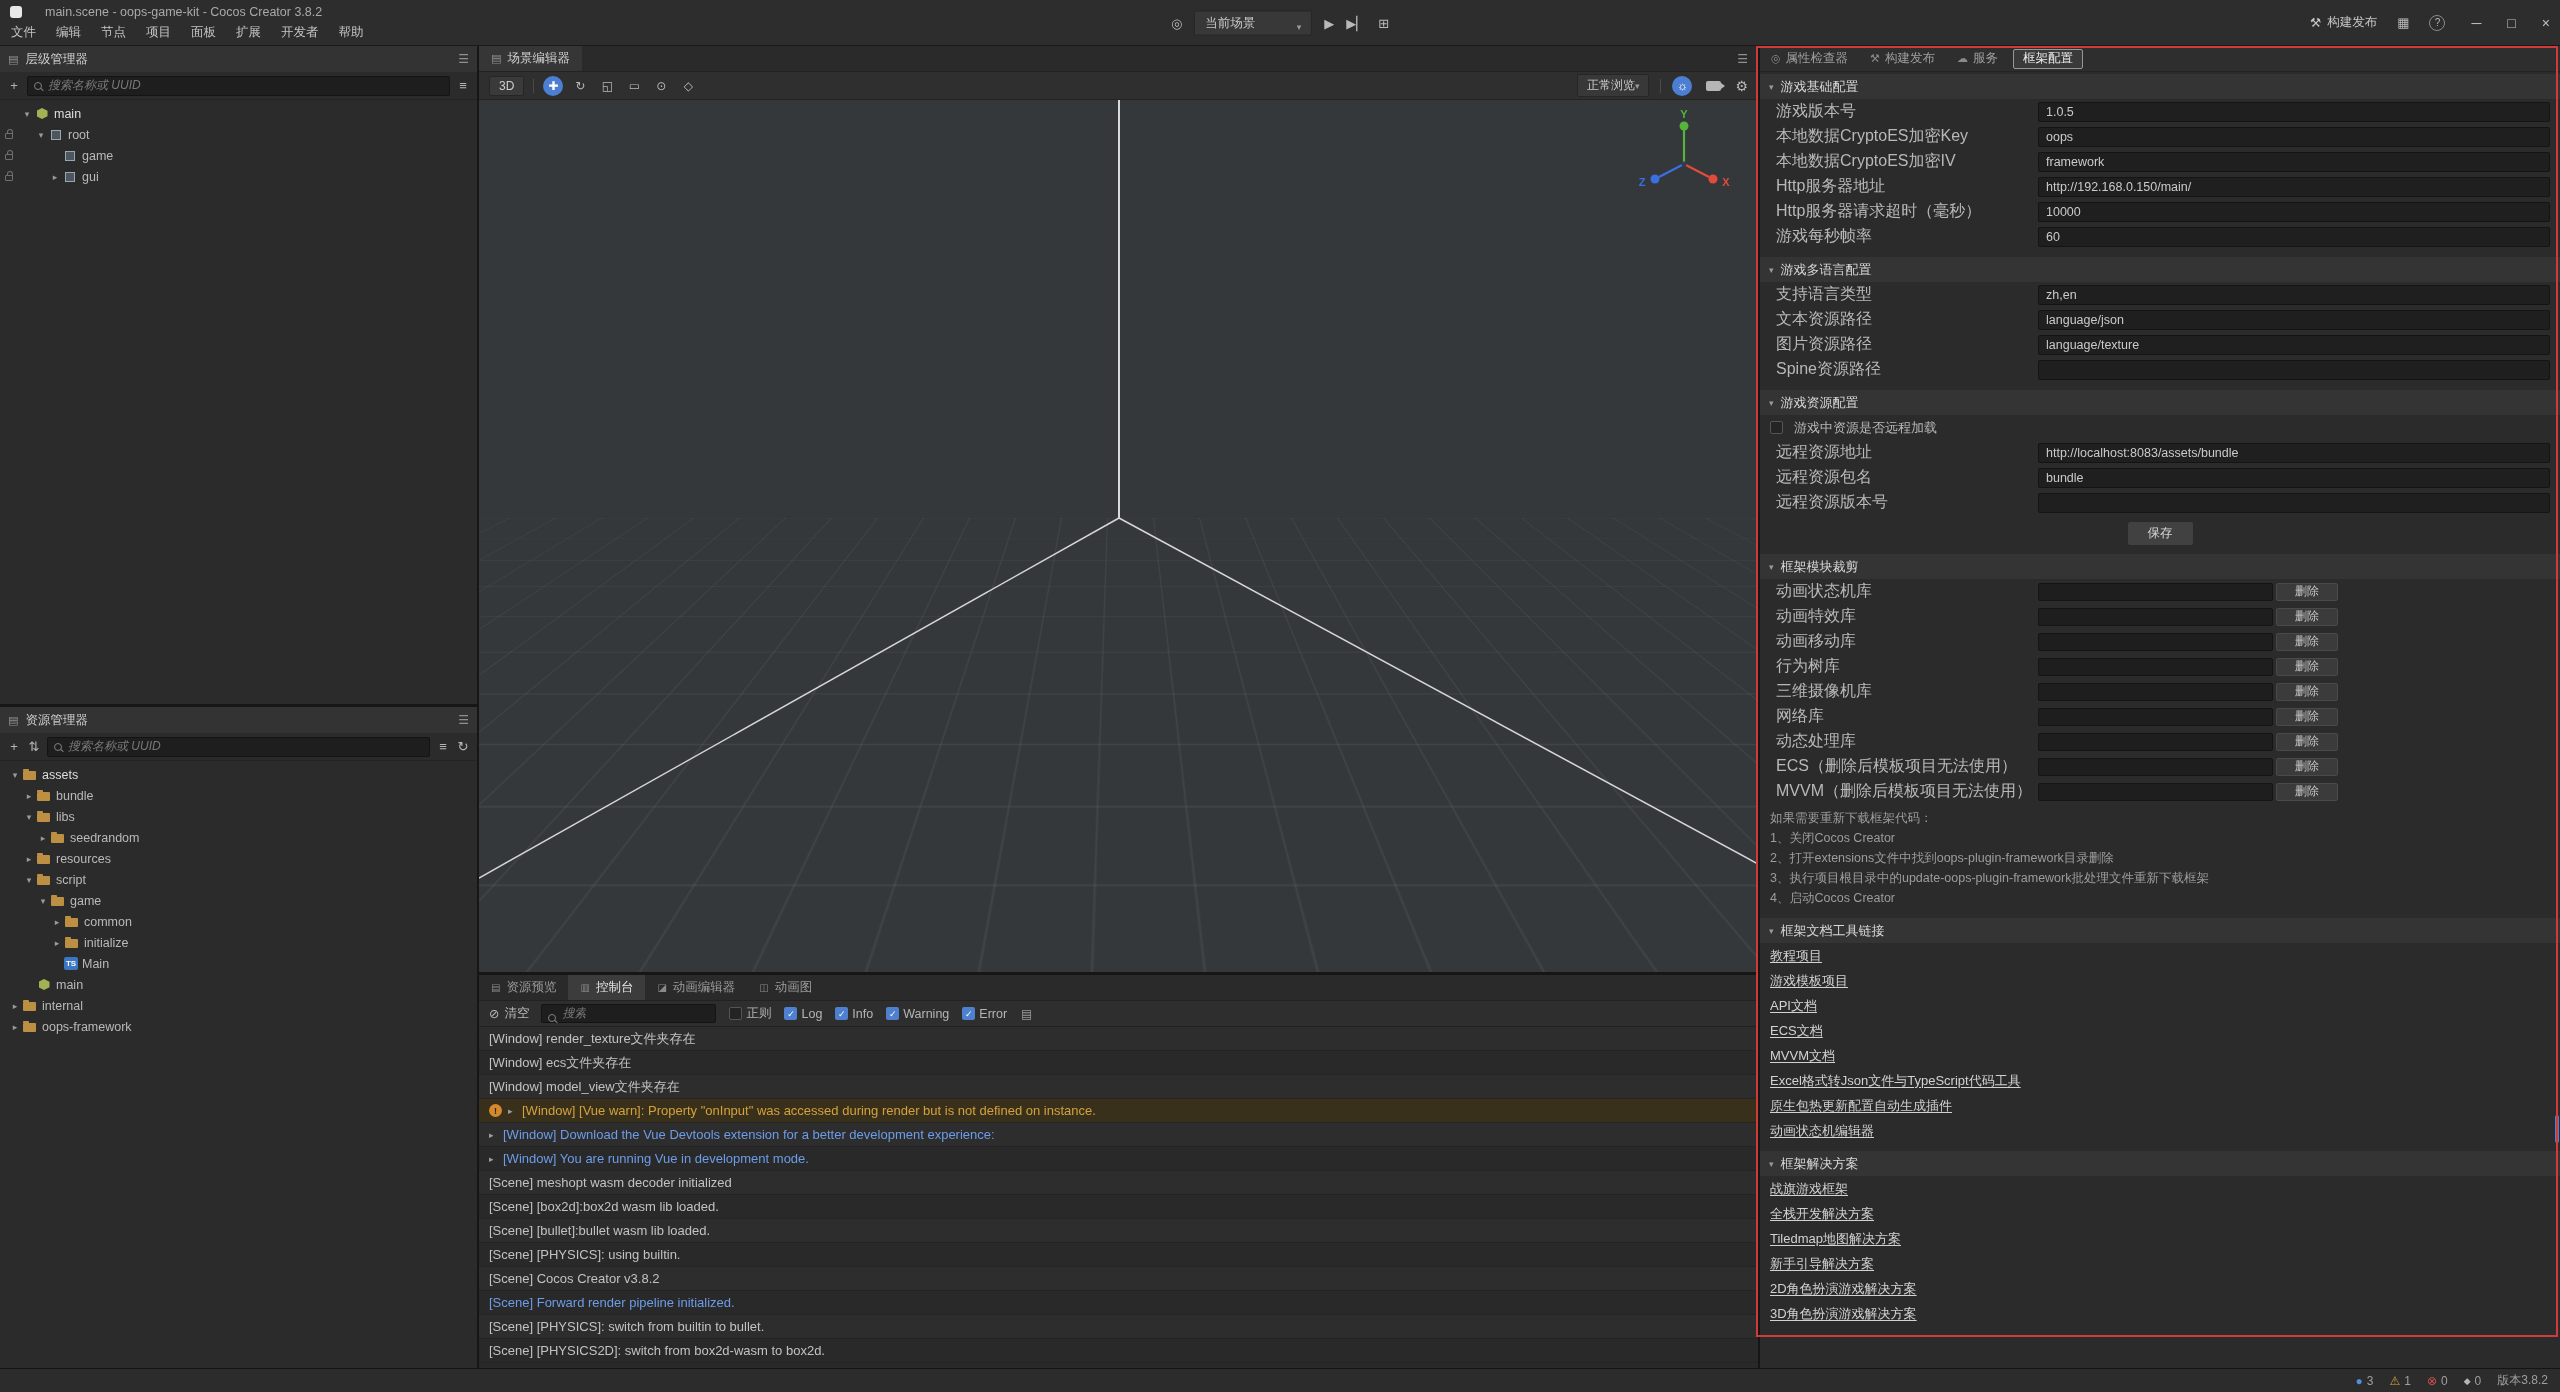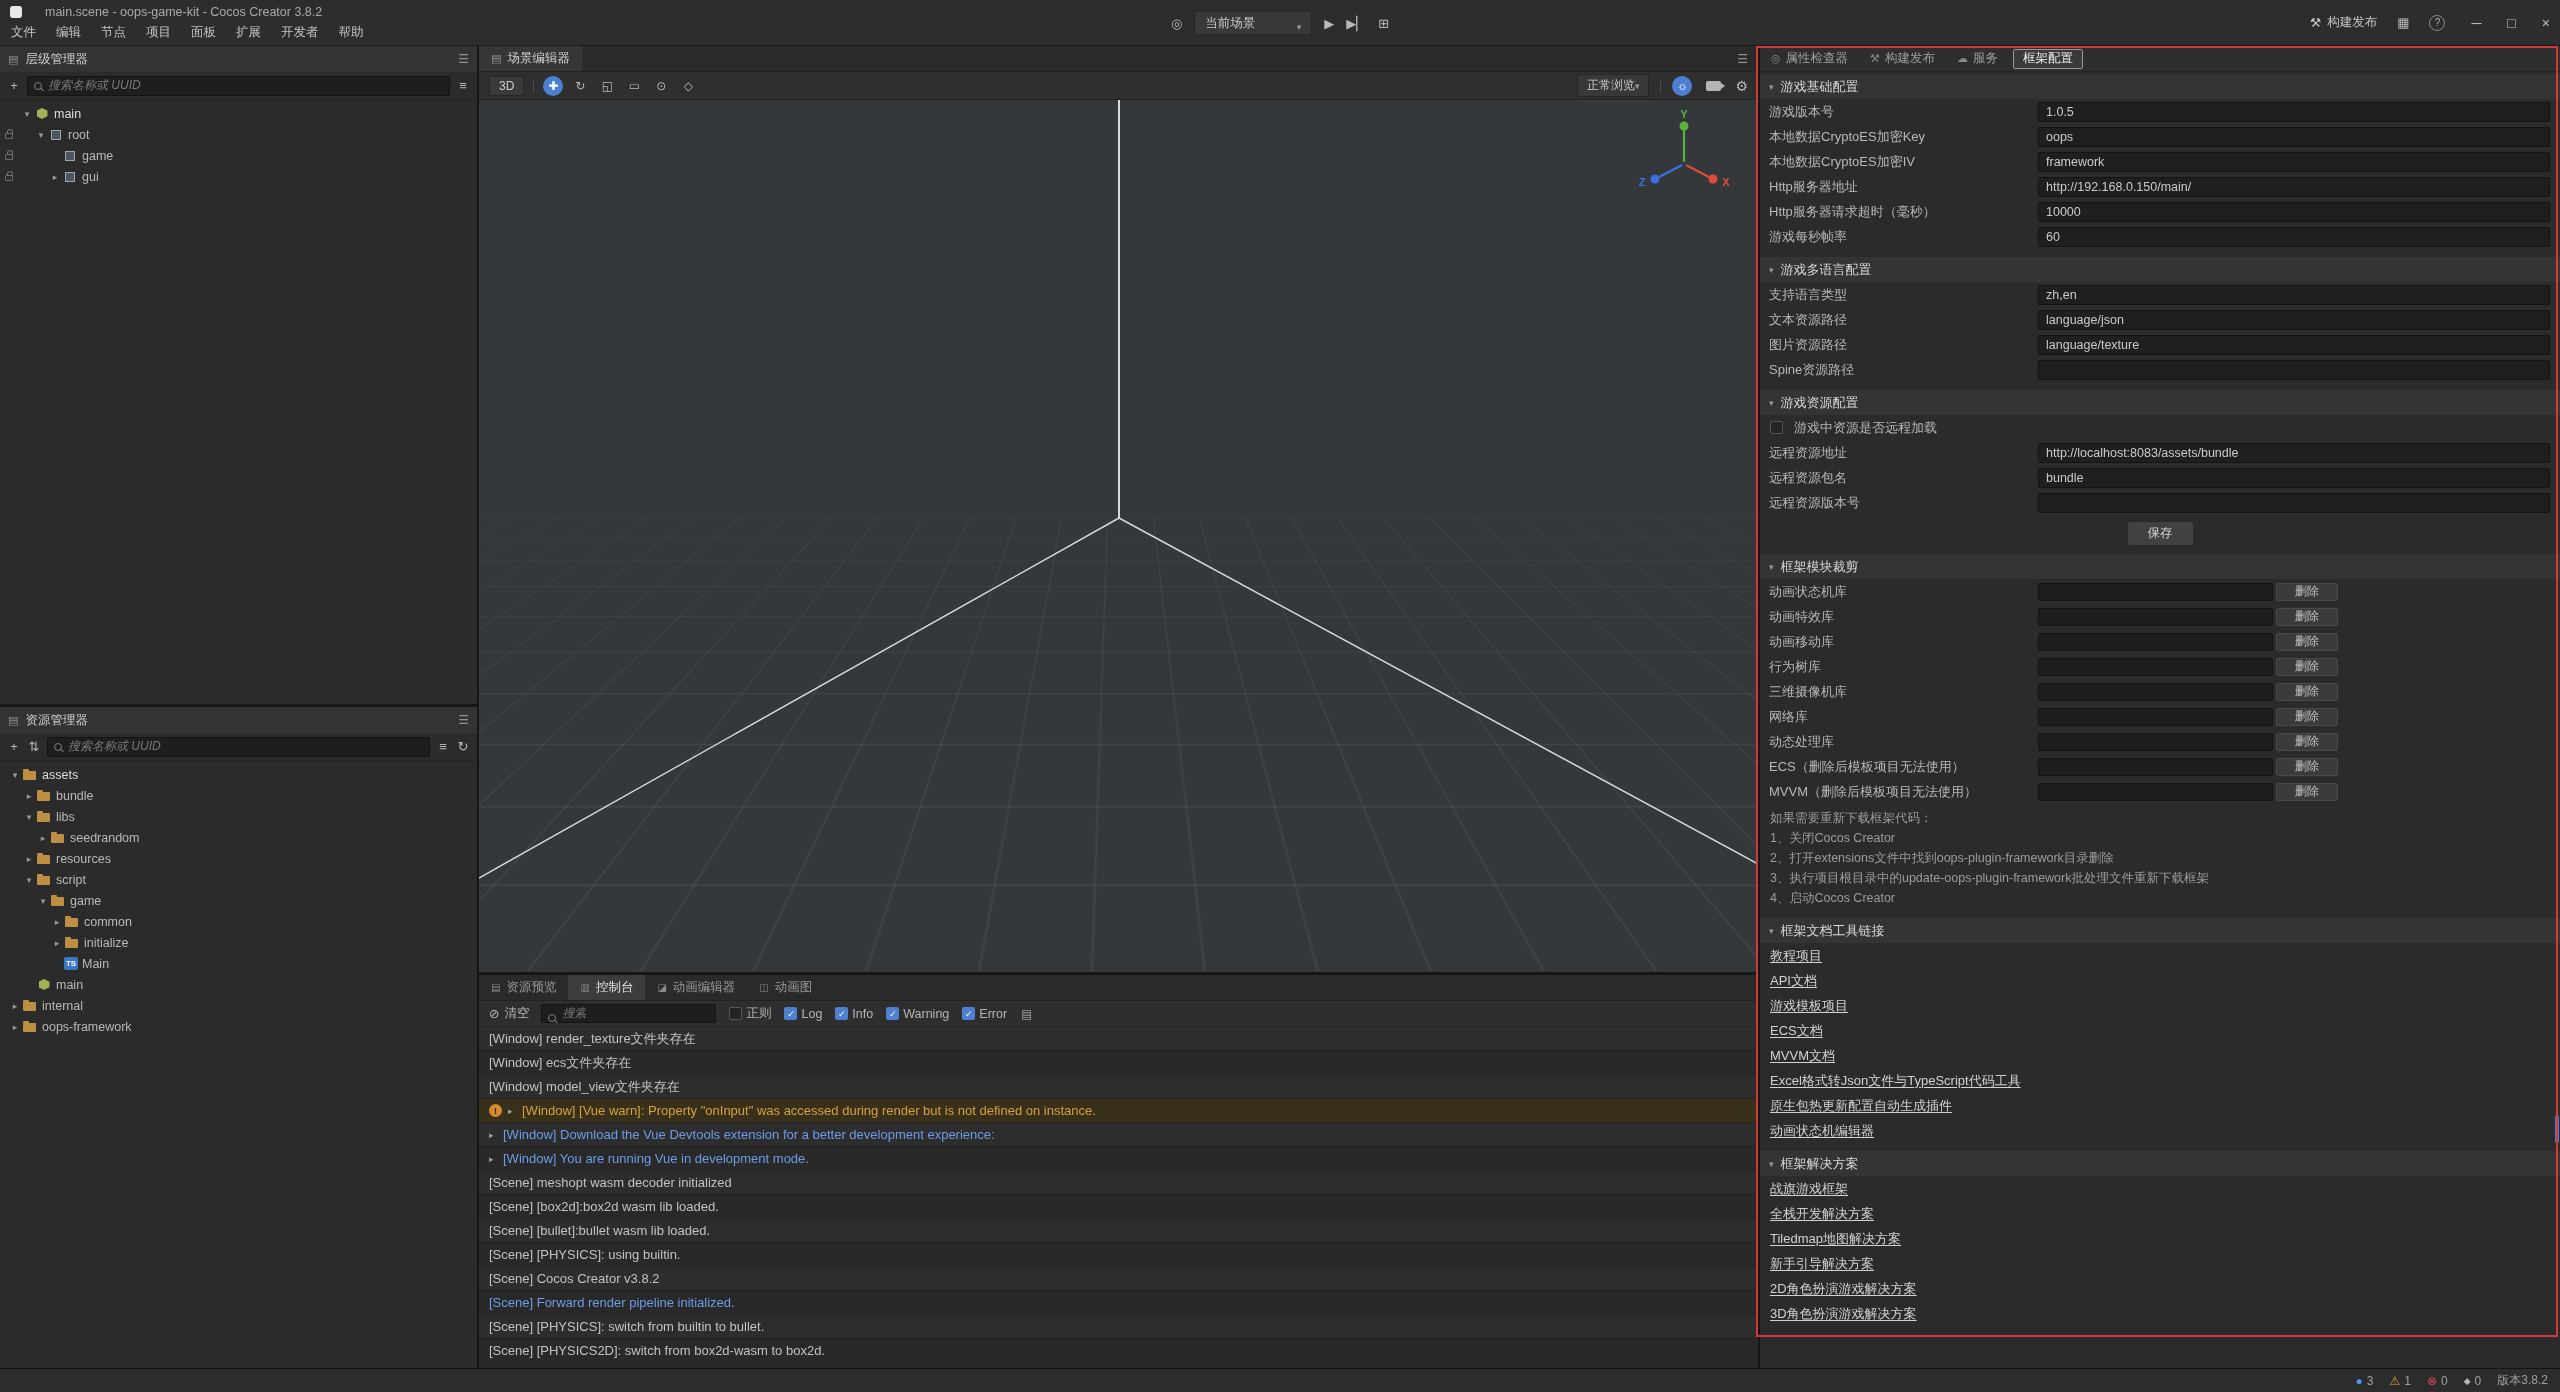--- a/index.html
+++ b/index.html
@@ -114,21 +114,21 @@
   .ptab { display:flex; align-items:center; gap:5px; padding:0 11px; color:#9d9d9d; font-size:12.5px; height:100%; }
   .pt-icon { font-size:11px; color:#8a8a8a; }
   .pt-icon:empty { display:none; }
   .ptab.active { height:20px; margin:0 4px; padding:0 9px; background:#3a3a3a; border:1px solid #979797; border-radius:2px; color:#ececec; }
   .pcontent { position:relative; flex:1; overflow:hidden; }
   .sec-head { height:25px; margin-top:8px; background:#343434; display:flex; align-items:center; gap:7px; padding:0 9px; color:#d8d8d8; font-size:13px; }
   .sec-head.first { margin-top:2px; }
   .sh-caret { font-size:9px; color:#9a9a9a; }
   .sh-caret::before { content:"▾"; }
   .f-row { height:25px; display:flex; align-items:center; }
-  .f-label { flex:0 0 278px; padding-left:9px; color:#b8b8b8; font-size:13px; white-space:nowrap; overflow:hidden; }
+  .f-label { flex:0 0 278px; padding-left:16px; color:#b8b8b8; font-size:16px; white-space:nowrap; overflow:hidden; }
   .f-input { flex:1; margin-right:10px; height:20px; background:#1f1f1f; border:1px solid #141414; border-radius:2px; padding:0 7px; line-height:18px; font-size:12.5px; color:#cacaca; white-space:nowrap; overflow:hidden; }
   .chk-row { height:25px; display:flex; align-items:center; gap:7px; padding-left:10px; color:#b8b8b8; font-size:13px; }
   .save-btn { display:block; margin:6px auto 3px; padding:3px 20px; background:#414141; border:1px solid #2a2a2a; border-radius:3px; color:#d5d5d5; font-size:12.5px; }
   .m-row { height:25px; display:flex; align-items:center; }
   .m-track { flex:0 0 235px; height:18px; background:#1e1e1e; border:1px solid #141414; border-radius:2px; }
   .m-del { flex:0 0 62px; height:18px; margin-left:3px; background:#3b3b3b; border:1px solid #4a4a4a; border-radius:2px; color:#c6c6c6; font-size:12px; display:flex; align-items:center; justify-content:center; }
   .note-line { height:20px; line-height:20px; padding-left:10px; color:#9c9c9c; font-size:12.5px; white-space:nowrap; overflow:hidden; }
   .notes { padding:4px 0 2px; }
   .link-row { height:25px; display:flex; align-items:center; padding-left:10px; }
   .link { color:#d2d2d2; font-size:13px; text-decoration:underline; text-underline-offset:2px; cursor:pointer; }
@@ -752,25 +752,25 @@
             <span class="sh-caret"></span>
             <span>框架文档工具链接</span>
           </div>
           <div>
 
               <div class="link-row">
                 <span class="link">教程项目</span>
               </div>
 
               <div class="link-row">
+                <span class="link">游戏模板项目</span>
+              </div>
+
+              <div class="link-row">
                 <span class="link">API文档</span>
-              </div>
-
-              <div class="link-row">
-                <span class="link">游戏模板项目</span>
               </div>
 
               <div class="link-row">
                 <span class="link">ECS文档</span>
               </div>
 
               <div class="link-row">
                 <span class="link">MVVM文档</span>
               </div>
 

